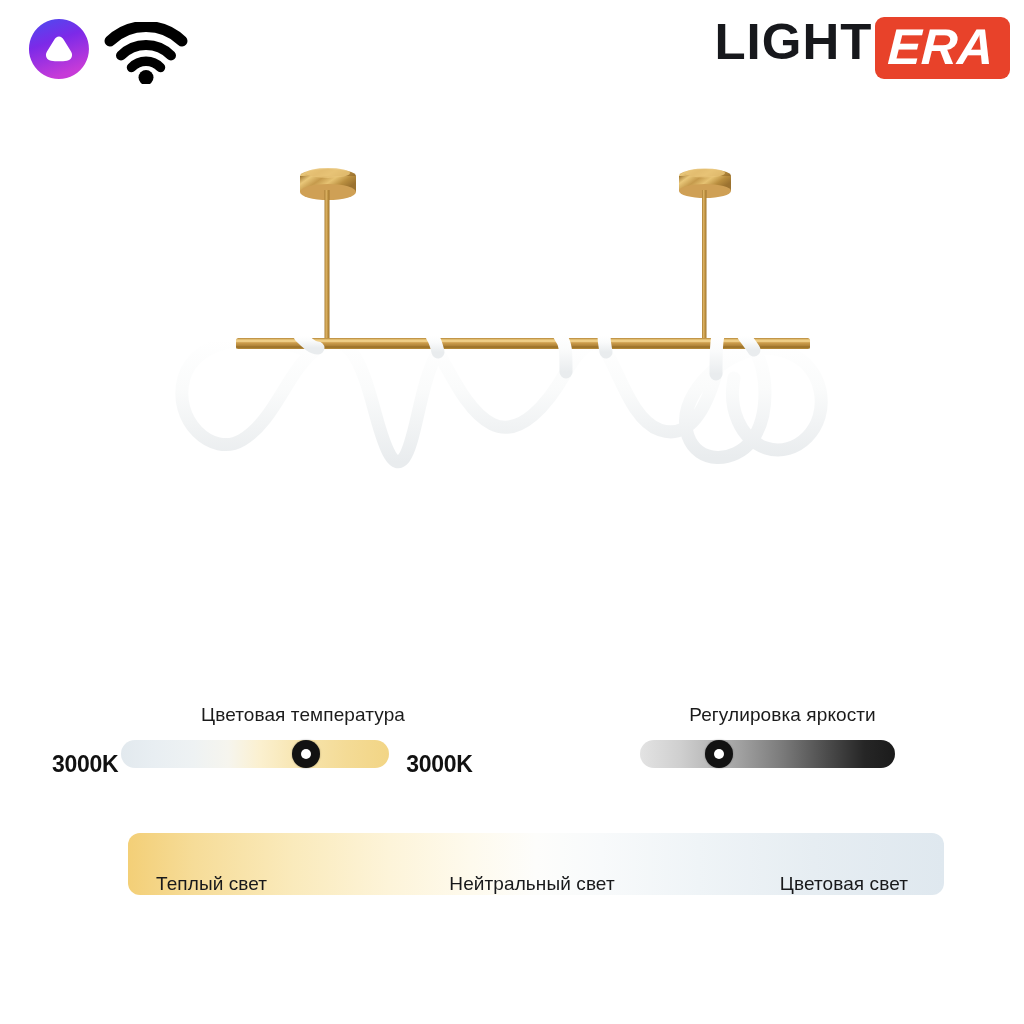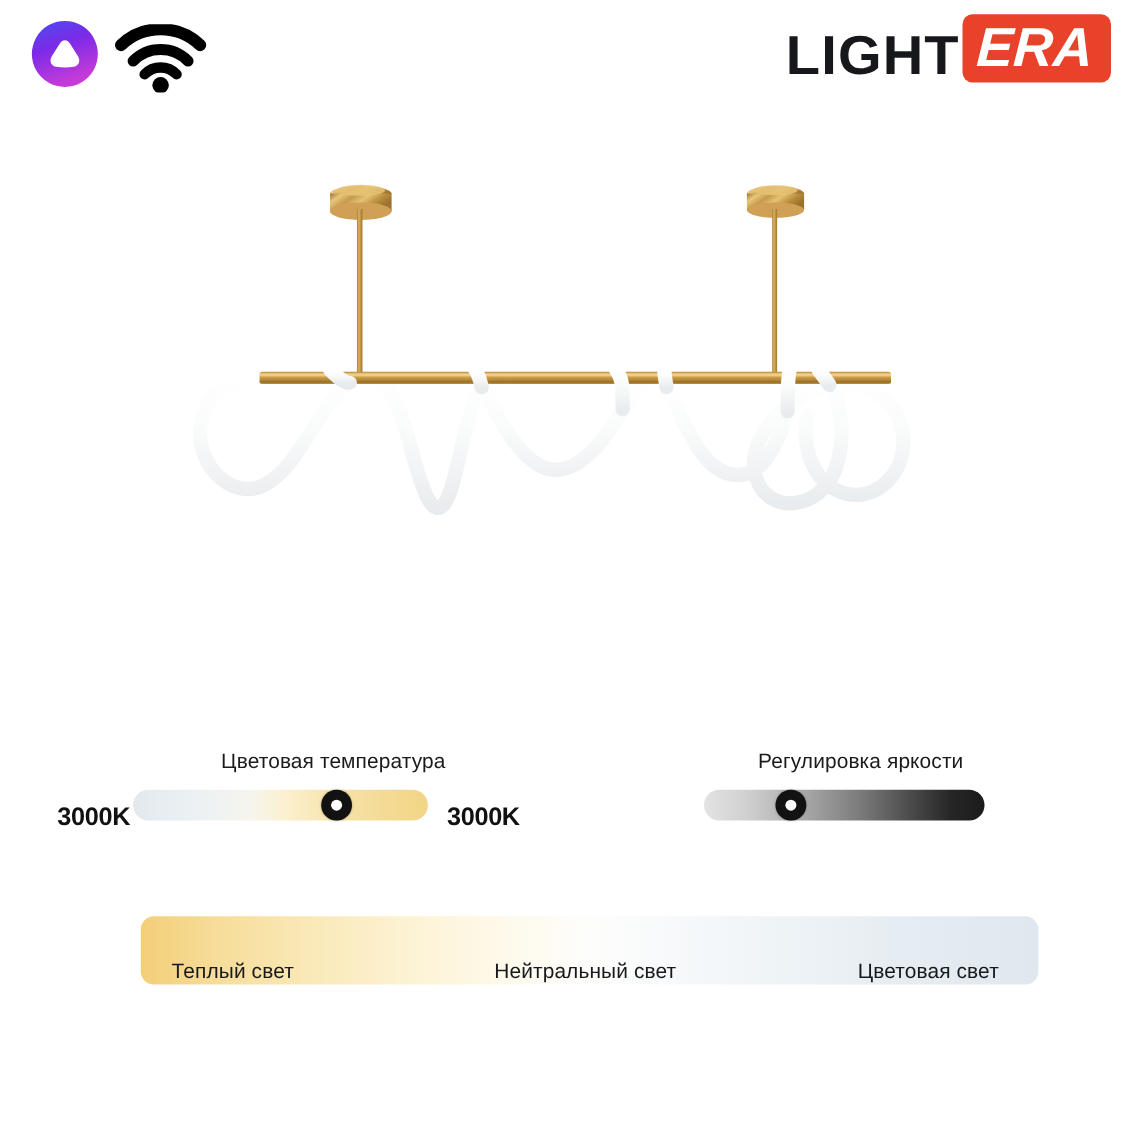--- a/index.html
+++ b/index.html
@@ -36,21 +36,21 @@
     top: 22px;
     width: 84px;
     height: 62px;
   }
   .brand-logo {
     position: absolute;
     right: 14px;
     top: 17px;
     height: 58px;
     display: flex;
-    align-items: flex-end;
+    align-items: flex-start;
   }
   .brand-light {
     font-family: "Liberation Sans", "DejaVu Sans", sans-serif;
     font-weight: bold;
     font-size: 50px;
     letter-spacing: 1px;
     color: #17181c;
     line-height: 1;
     padding-right: 4px;
     transform: scaleX(1.02);
@@ -81,21 +81,21 @@
     width: 1024px;
     height: 540px;
   }
   .product-stage svg {
     display: block;
   }
 
   
   .controls {
     position: absolute;
-    top: 682px;
+    top: 704px;
     left: 0;
     width: 904px;
     height: 110px;
   }
   .control-group {
     position: absolute;
   }
   .control-group.temp { left: 52px; top: 0; width: 430px; }
   .control-group.bright { left: 640px; top: 0; width: 285px; }
 

